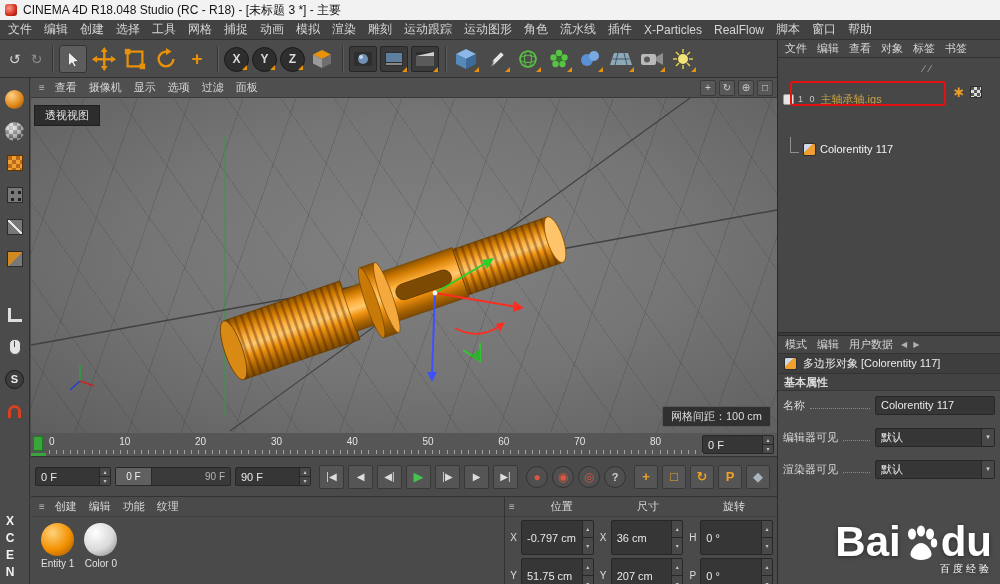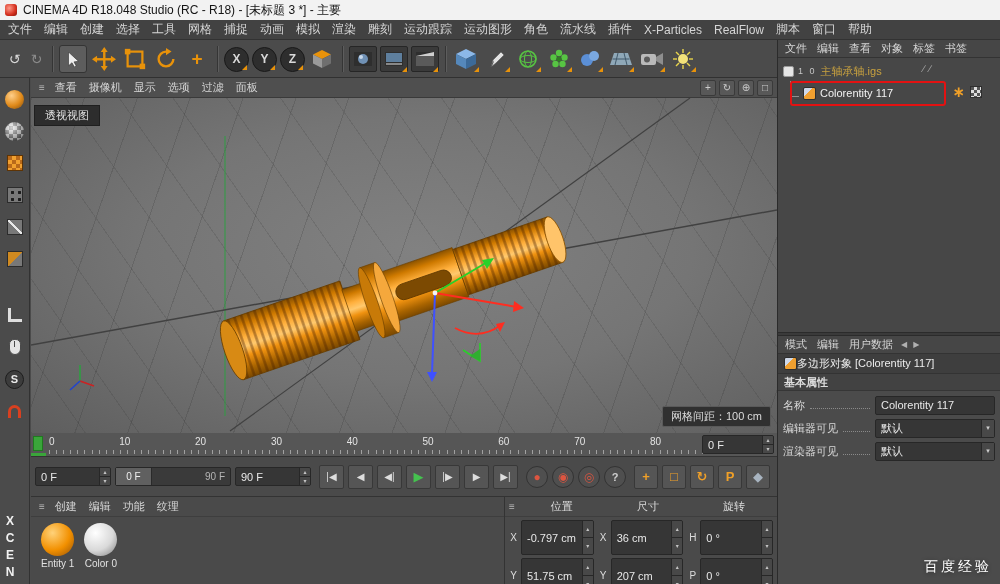--- a/index.html
+++ b/index.html
@@ -135,55 +135,55 @@
   .crow .axis{width:9px;font-size:10px;color:#ddd;text-align:center;flex:none;}
   .crow .field{flex:1;height:35px;}
   
   .rightpanel{position:absolute;left:777px;top:40px;width:223px;height:544px;background:#4b4b4b;border-left:1px solid #2b2b2b;}
   .om-menu,.attr-menu{height:18px;display:flex;align-items:center;font-size:11px;color:#d6d6d6;background:#464646;
     border-bottom:1px solid #333;padding:0 2px;}
   .om-menu .mi,.attr-menu .mi{padding:0 5px;white-space:nowrap;}
   .attr-menu .navarrow{font-size:8px;color:#b0b0b0;padding:0 3px;}
   .attr-menu .navarrow:first-of-type{margin-left:auto;}
   .om-list{position:relative;height:274px;background:#474747;font-size:11px;color:#e8e8e8;padding-top:2px;}
-  .om-row{height:22px;display:flex;align-items:center;gap:4px;padding-left:5px;position:relative;}
+  .om-row{height:22px;display:flex;align-items:center;gap:4px;padding-left:5px;position:relative;margin-top:28px;}
   .nullicon{width:11px;height:11px;background:#e6e6e6;border:1px solid #9a9a9a;border-radius:2px;flex:none;}
   .om-prefix{font-size:9px;color:#c6c6c6;letter-spacing:2px;}
   .root-name{color:#c9a23f;white-space:nowrap;}
   .child-name{color:#f2f2f2;white-space:nowrap;}
   .tree{width:9px;height:16px;border-left:1px solid #909090;border-bottom:1px solid #909090;margin:-8px 0 0 7px;flex:none;}
   .polyicon{width:13px;height:13px;flex:none;background:linear-gradient(135deg,#cfd8e8 40%,#f0a030 40%);
     border:1px solid #2e2e2e;border-radius:2px;}
   .redbox{position:absolute;left:12px;top:23px;width:156px;height:25px;border:2px solid #e31212;border-radius:3px;z-index:5;}
   .rowmarks{position:absolute;right:68px;top:5px;color:#a8a8a8;font-size:10px;letter-spacing:1px;}
   .tagicons{position:absolute;right:18px;top:28px;display:flex;gap:5px;align-items:center;z-index:6;}
   .flower{color:#f0a028;font-size:15px;font-weight:bold;line-height:12px;}
   .checker{width:12px;height:12px;background-color:#555;border:1px solid #2e2e2e;
     background-image:linear-gradient(45deg,#ddd 25%,transparent 25%,transparent 75%,#ddd 75%),
       linear-gradient(45deg,#ddd 25%,transparent 25%,transparent 75%,#ddd 75%);
     background-size:6px 6px;background-position:0 0,3px 3px;}
   .splitter{height:4px;background:#3a3a3a;border-top:1px solid #2b2b2b;border-bottom:1px solid #2b2b2b;}
-  .attr-title{height:20px;display:flex;align-items:center;gap:0;background:#3e3e3e;border-bottom:1px solid #333;
+  .attr-title{height:20px;display:flex;align-items:center;gap:6px;background:#3e3e3e;border-bottom:1px solid #333;
     font-size:11px;color:#ececec;padding:0 6px;white-space:nowrap;}
   .attr-tabs{height:22px;display:flex;align-items:center;gap:3px;padding:0 4px;border-bottom:1px solid #383838;}
   .tab{padding:1px 12px;font-size:11px;color:#e8e8e8;background:#585858;border:1px solid #393939;border-radius:2px;}
   .tab.active{background:#5e7a9b;border-color:#44566e;}
   .attr-section{height:17px;background:#424242;border-bottom:1px solid #363636;font-size:11px;color:#dcdcdc;
     display:flex;align-items:center;padding-left:6px;font-weight:bold;}
-  .attr-rows{padding:4px 5px;display:flex;flex-direction:column;gap:3px;}
+  .attr-rows{padding:4px 5px;display:flex;flex-direction:column;gap:12px;}
   .arow{display:flex;align-items:center;height:20px;gap:5px;font-size:11px;color:#d9d9d9;}
   .leader{flex:1;border-bottom:1px dotted #8a8a8a;height:7px;min-width:6px;}
   .actrl{width:120px;flex:none;}
   .layerbtn{width:14px;height:18px;background:#4f4f4f;border:1px solid #2c2c2c;border-radius:2px;
     display:flex;align-items:center;justify-content:center;font-size:7px;color:#ccc;flex:none;}
   
   .baidu{position:absolute;right:8px;bottom:8px;text-align:right;color:#fff;z-index:25;
     text-shadow:0 1px 4px rgba(0,0,0,.45);}
   .brandrow{display:flex;align-items:center;justify-content:flex-end;gap:3px;font-size:42px;font-weight:bold;line-height:44px;}
-  .baidu .sub{font-size:14px;letter-spacing:3px;margin-top:-2px;}
+  .baidu .sub{font-size:10px;letter-spacing:3px;margin-top:-2px;}
 </style>
 </head>
 <body>
 
 <div id="app">
 
   <div class="titlebar">
     <span class="app-logo"></span>
     <span>CINEMA 4D R18.048 Studio (RC - R18) - [未标题 3 *] - 主要</span>
   </div>
@@ -768,16 +768,29 @@
         <span class="leader"></span>
         <div class="dd actrl">
           <span class="val">默认</span>
           <span class="arrow">▾</span>
         </div>
       </div>
     </div>
   </div>
 
   <div class="baidu">
+    <div class="brandrow">
+      <span>Bai</span>
+      <svg width="34" height="36" viewBox="0 0 34 36">
+        <g fill="#ffffff">
+            <ellipse cx="8" cy="10" rx="4" ry="5.5"></ellipse>
+            <ellipse cx="17" cy="7" rx="4" ry="5.5"></ellipse>
+            <ellipse cx="26" cy="10" rx="4" ry="5.5"></ellipse>
+            <ellipse cx="30" cy="19" rx="3.2" ry="4.5"></ellipse>
+            <path d="M9 24 q8 -10 16 0 q6 8 -2 11 q-6 2 -12 0 q-8 -3 -2 -11 Z"></path>
+          </g>
+      </svg>
+      <span>du</span>
+    </div>
     <div class="sub">百度经验</div>
   </div>
 
 </div>
 
 </body></html>

